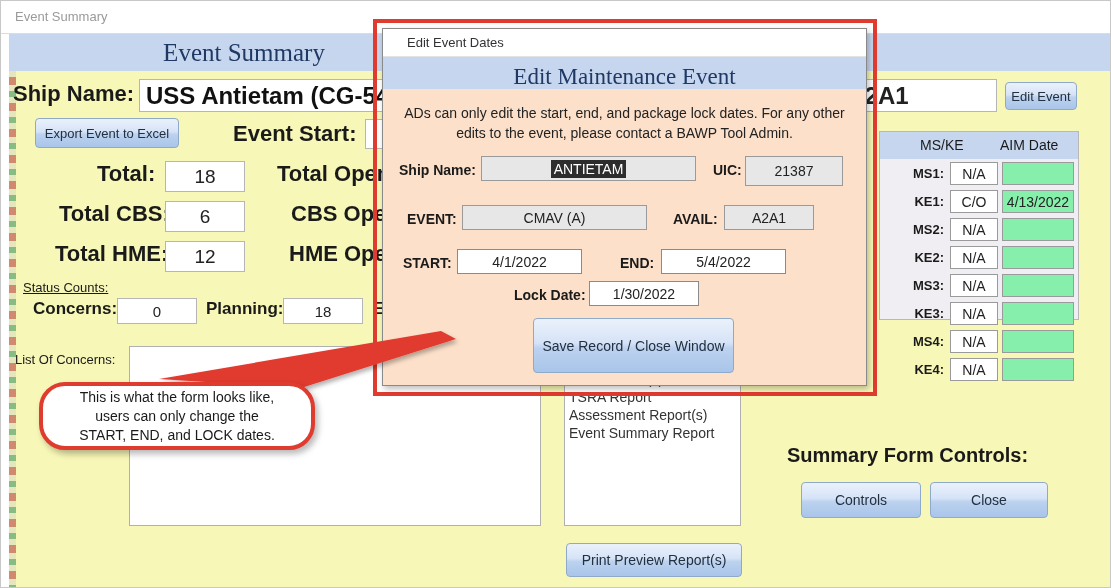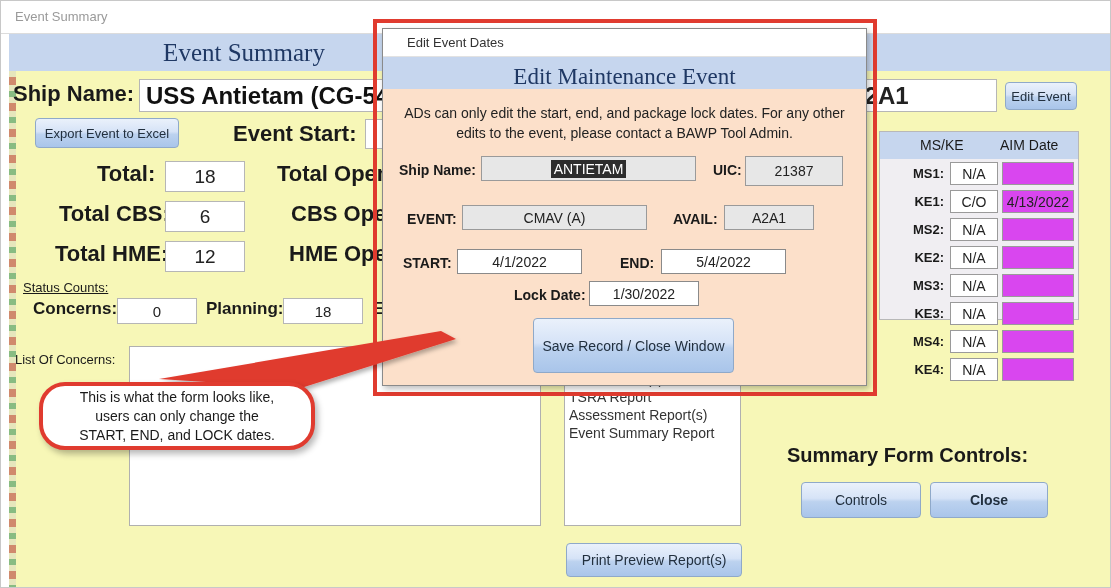--- a/index.html
+++ b/index.html
@@ -127,26 +127,26 @@
   }
   #mske-head .h1{position:absolute;left:40px;top:5px;font-size:14px;color:#1a1a1a;}
   #mske-head .h2{position:absolute;left:120px;top:5px;font-size:14px;color:#1a1a1a;}
   .mske-row{position:absolute;left:0;width:198px;height:25px;}
   .mske-row .rl{position:absolute;left:22px;top:4px;width:42px;text-align:right;
      font-size:13px;font-weight:bold;color:#1a1a1a;}
   .mske-row .rv{position:absolute;left:70px;top:0px;width:48px;height:23px;
      background:#fff;border:1px solid #9a9a9a;box-sizing:border-box;
      font-size:14px;display:flex;align-items:center;justify-content:center;color:#222;}
   .mske-row .rd{position:absolute;left:122px;top:0px;width:72px;height:23px;
-     background:#d946ef;border:1px solid #9a9a9a;box-sizing:border-box;
+     background:#86efac;border:1px solid #9a9a9a;box-sizing:border-box;
      font-size:14px;display:flex;align-items:center;justify-content:center;color:#222;}
 
   #summary-controls-title{position:absolute;left:786px;top:443px;font-size:20px;}
   #refresh-btn{position:absolute;left:800px;top:481px;width:120px;height:36px;font-size:14px;}
-  #close-btn{position:absolute;left:929px;top:481px;width:118px;height:36px;font-size:14px;font-weight:bold;}
+  #close-btn{position:absolute;left:929px;top:481px;width:118px;height:36px;font-size:14px;}
 
   
   #modal-outline{
     position:absolute;left:372px;top:18px;width:504px;height:377px;
     border:4px solid #e03b2f;box-sizing:border-box;
     background:transparent;z-index:40;
   }
   #modal{
     position:absolute;left:381px;top:27px;width:485px;height:358px;
     background:#fce0ca;border:1px solid #8a8a8a;box-sizing:border-box;

